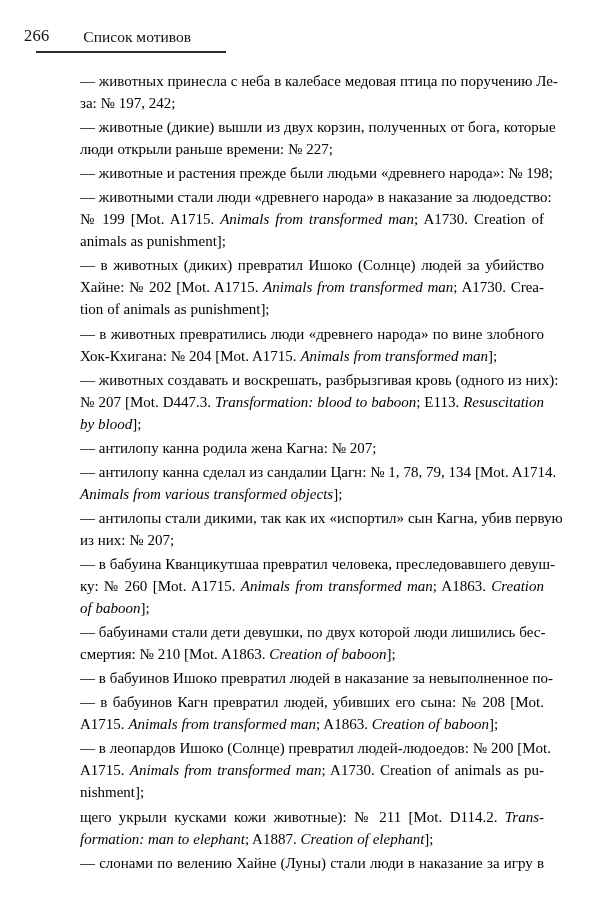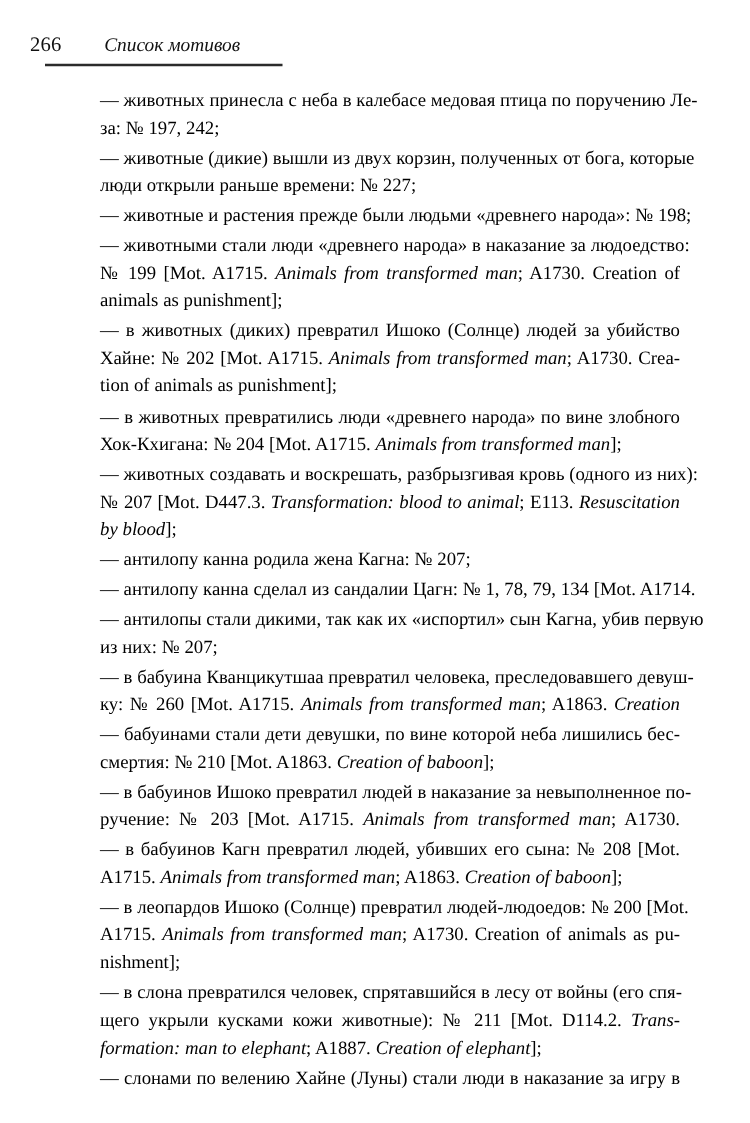--- a/index.html
+++ b/index.html
@@ -33,21 +33,20 @@
     height: 24px;
     display: flex;
     align-items: flex-end;
   }
   .folio {
     font-size: 16.5px;
     letter-spacing: 0.2px;
     color: #111;
   }
   .head-title {
-    font-style: italic;
     font-size: 15.5px;
     margin-left: 34px;
     white-space: nowrap;
     color: #111;
   }
   .head-rule {
     position: absolute;
     top: 51px;
     left: 36px;
     width: 190px;
@@ -127,56 +126,56 @@
         <span class="ln"><span>— в животных (диких) превратил Ишоко (Солнце) людей за убийство</span></span>
         <span class="ln"><span>Хайне: № 202 [Mot. A1715. </span><i>Animals from transformed man</i><span>; A1730. Crea-</span></span>
         <span class="ln ragged"><span>tion of animals as punishment];</span></span>
       </p>
       <p class="entry" id="entry-204">
         <span class="ln"><span>— в животных превратились люди «древнего народа» по вине злобного</span></span>
         <span class="ln ragged"><span>Хок-Кхигана: № 204 [Mot. A1715. </span><i>Animals from transformed man</i><span>];</span></span>
       </p>
       <p class="entry" id="entry-207-blood">
         <span class="ln"><span>— животных создавать и воскрешать, разбрызгивая кровь (одного из них):</span></span>
-        <span class="ln"><span>№ 207 [Mot. D447.3. </span><i>Transformation: blood to animal</i><span>; E113. </span><i>Resuscitation</i></span>
+        <span class="ln"><span>№ 207 [Mot. D447.3. </span><i>Transformation: blood to baboon</i><span>; E113. </span><i>Resuscitation</i></span>
         <span class="ln ragged"><i>by blood</i><span>];</span></span>
       </p>
       <p class="entry" id="entry-207-eland-born">
         <span class="ln ragged"><span>— антилопу канна родила жена Кагна: № 207;</span></span>
       </p>
       <p class="entry" id="entry-1-78-79-205">
         <span class="ln"><span>— антилопу канна сделал из сандалии Цагн: № 1, 78, 79, 134 [Mot. A1714.</span></span>
+        <span class="ln ragged"><i>Animals from various transformed objects</i><span>];</span></span>
       </p>
       <p class="entry" id="entry-207-wild">
         <span class="ln"><span>— антилопы стали дикими, так как их «испортил» сын Кагна, убив первую</span></span>
         <span class="ln ragged"><span>из них: № 207;</span></span>
       </p>
       <p class="entry" id="entry-209">
         <span class="ln"><span>— в бабуина Кванцикутшаа превратил человека, преследовавшего девуш-</span></span>
         <span class="ln"><span>ку: № 260 [Mot. A1715. </span><i>Animals from transformed man</i><span>; A1863. </span><i>Creation</i></span>
+        <span class="ln ragged"><i>of baboon</i><span>];</span></span>
       </p>
       <p class="entry" id="entry-210">
-        <span class="ln"><span>— бабуинами стали дети девушки, по вине которой неба лишились бес-</span></span>
+        <span class="ln"><span>— бабуинами стали дети девушки, по двух которой люди лишились бес-</span></span>
         <span class="ln ragged"><span>смертия: № 210 [Mot. A1863. </span><i>Creation of baboon</i><span>];</span></span>
       </p>
       <p class="entry" id="entry-203">
         <span class="ln"><span>— в бабуинов Ишоко превратил людей в наказание за невыполненное по-</span></span>
-        <span class="ln"><span>ручение: № 203 [Mot. A1715. </span><i>Animals from transformed man</i><span>; A1730.</span></span>
       </p>
       <p class="entry" id="entry-208">
         <span class="ln"><span>— в бабуинов Кагн превратил людей, убивших его сына: № 208 [Mot.</span></span>
         <span class="ln ragged"><span>A1715. </span><i>Animals from transformed man</i><span>; A1863. </span><i>Creation of baboon</i><span>];</span></span>
       </p>
       <p class="entry" id="entry-200">
         <span class="ln"><span>— в леопардов Ишоко (Солнце) превратил людей-людоедов: № 200 [Mot.</span></span>
         <span class="ln"><span>A1715. </span><i>Animals from transformed man</i><span>; A1730. Creation of animals as pu-</span></span>
         <span class="ln ragged"><span>nishment];</span></span>
       </p>
       <p class="entry" id="entry-211">
-        <span class="ln"><span>— в слона превратился человек, спрятавшийся в лесу от войны (его спя-</span></span>
         <span class="ln"><span>щего укрыли кусками кожи животные): № 211 [Mot. D114.2. </span><i>Trans-</i></span>
         <span class="ln ragged"><i>formation: man to elephant</i><span>; A1887. </span><i>Creation of elephant</i><span>];</span></span>
       </p>
       <p class="entry" id="entry-201">
         <span class="ln"><span>— слонами по велению Хайне (Луны) стали люди в наказание за игру в</span></span>
       </p>
     </div>
 
 </div>
 

